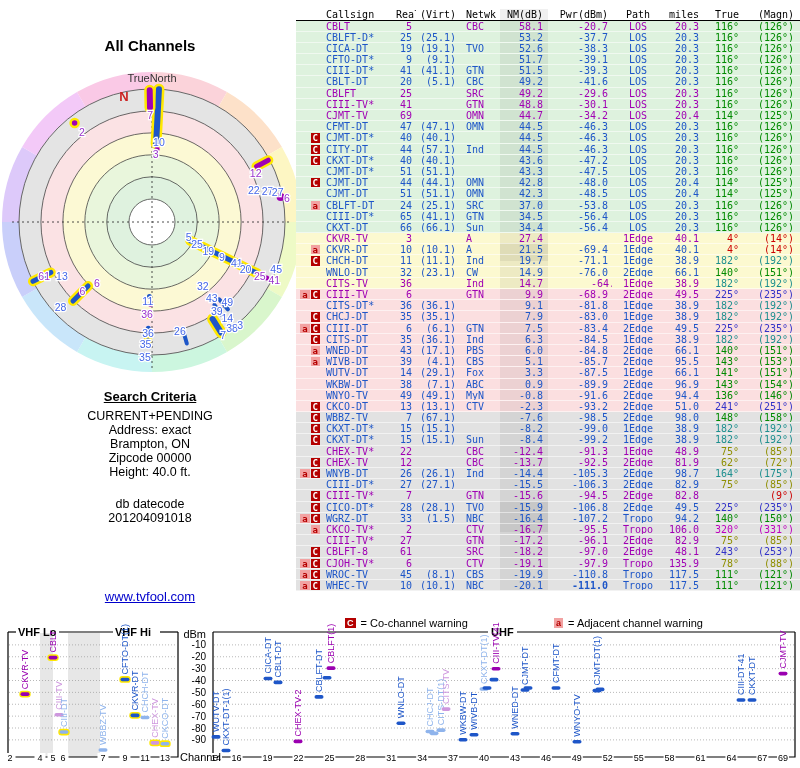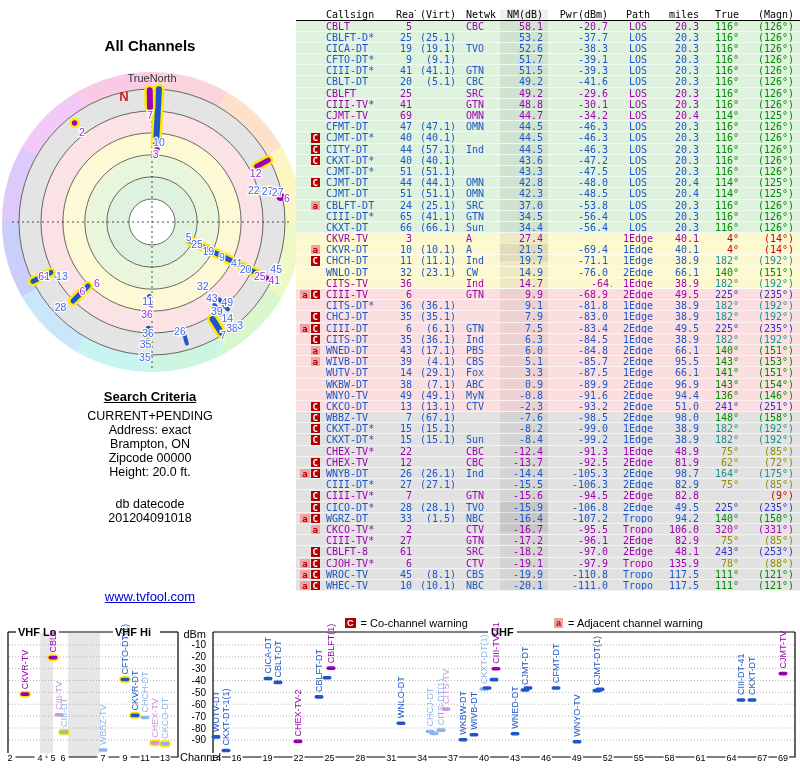--- a/index.html
+++ b/index.html
@@ -140,21 +140,21 @@
       <text x="60.56616022357136" y="240.7634349750136" text-anchor="middle" font-size="10.5" fill="#4466E8" style="paint-order:stroke;stroke:#fff;stroke-width:2.5px;font-family:&quot;Liberation Sans&quot;,sans-serif">28</text>
       <text x="61.93743171522907" y="209.61505053079944" text-anchor="middle" font-size="10.5" fill="#4466E8" style="paint-order:stroke;stroke:#fff;stroke-width:2.5px;font-family:&quot;Liberation Sans&quot;,sans-serif">13</text>
       <text x="44.16148037748185" y="210.44647018347737" text-anchor="middle" font-size="10.5" fill="#9933CC" style="paint-order:stroke;stroke:#fff;stroke-width:2.5px;font-family:&quot;Liberation Sans&quot;,sans-serif">61</text>
     </svg>
 
   <div class="abs" id="search-heading">Search Criteria</div>
   <div class="abs search-line" style="top:409px">CURRENT+PENDING</div>
   <div class="abs search-line" style="top:423px">Address: exact</div>
   <div class="abs search-line" style="top:437px">Brampton, ON</div>
   <div class="abs search-line" style="top:451px">Zipcode 00000</div>
-  <div class="abs search-line" style="top:465px">Height: 20.0 ft.</div>
+  <div class="abs search-line" style="top:465px">Height: 40.0 ft.</div>
   <div class="abs search-line" style="top:497px">db datecode</div>
   <div class="abs search-line" style="top:511px">201204091018</div>
 
   <div class="abs" id="site-link">
     <a href="#">www.tvfool.com</a>
   </div>
 
   <div class="abs" id="tbl">
       <div class="trow hrow2">
         <span class="cell"></span>
@@ -819,21 +819,21 @@
         <span class="cell c-true ar" style="color: rgb(0, 138, 0);">111°</span>
         <span class="cell c-magn ar" style="color: rgb(0, 138, 0);">(121°)</span>
       </div>
       <div class="trow drow bg-e" style="background: rgb(226, 226, 226);">
         <span class="cell c-bad"><span class="ba">a</span><span class="bC">C</span></span>
         <span class="cell c-call" style="color: rgb(30, 86, 200);">WHEC-TV</span>
         <span class="cell c-real ar" style="color: rgb(30, 86, 200);">10</span>
         <span class="cell c-virt ar" style="color: rgb(30, 86, 200);">(10.1)</span>
         <span class="cell c-net" style="color: rgb(30, 86, 200);">NBC</span>
         <span class="cell c-nm ar shade" style="color: rgb(30, 86, 200);">-20.1</span>
-        <span class="cell c-pwr ar" style="color: rgb(30, 86, 200);">-111.0</span>
+        <span class="cell c-pwr ar" style="color: rgb(30, 86, 200); font-weight: bold;">-111.0</span>
         <span class="cell ac" style="color: rgb(30, 86, 200);">Tropo</span>
         <span class="cell c-mi ar" style="color: rgb(30, 86, 200);">117.5</span>
         <span class="cell c-true ar" style="color: rgb(0, 138, 0);">111°</span>
         <span class="cell c-magn ar" style="color: rgb(0, 138, 0);">(121°)</span>
       </div>
     </div>
 
   <div class="abs legend" id="legend-co">
     <span class="bC">C</span>
     <span>= Co-channel warning</span>

